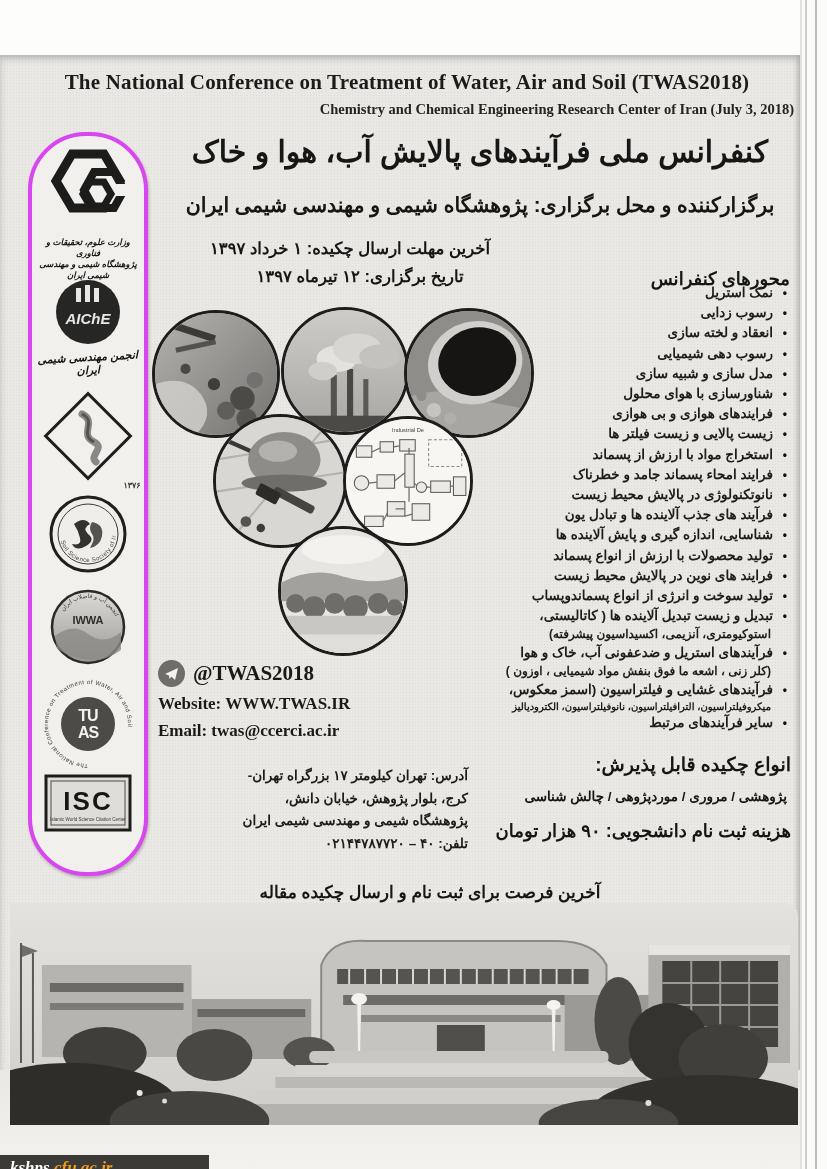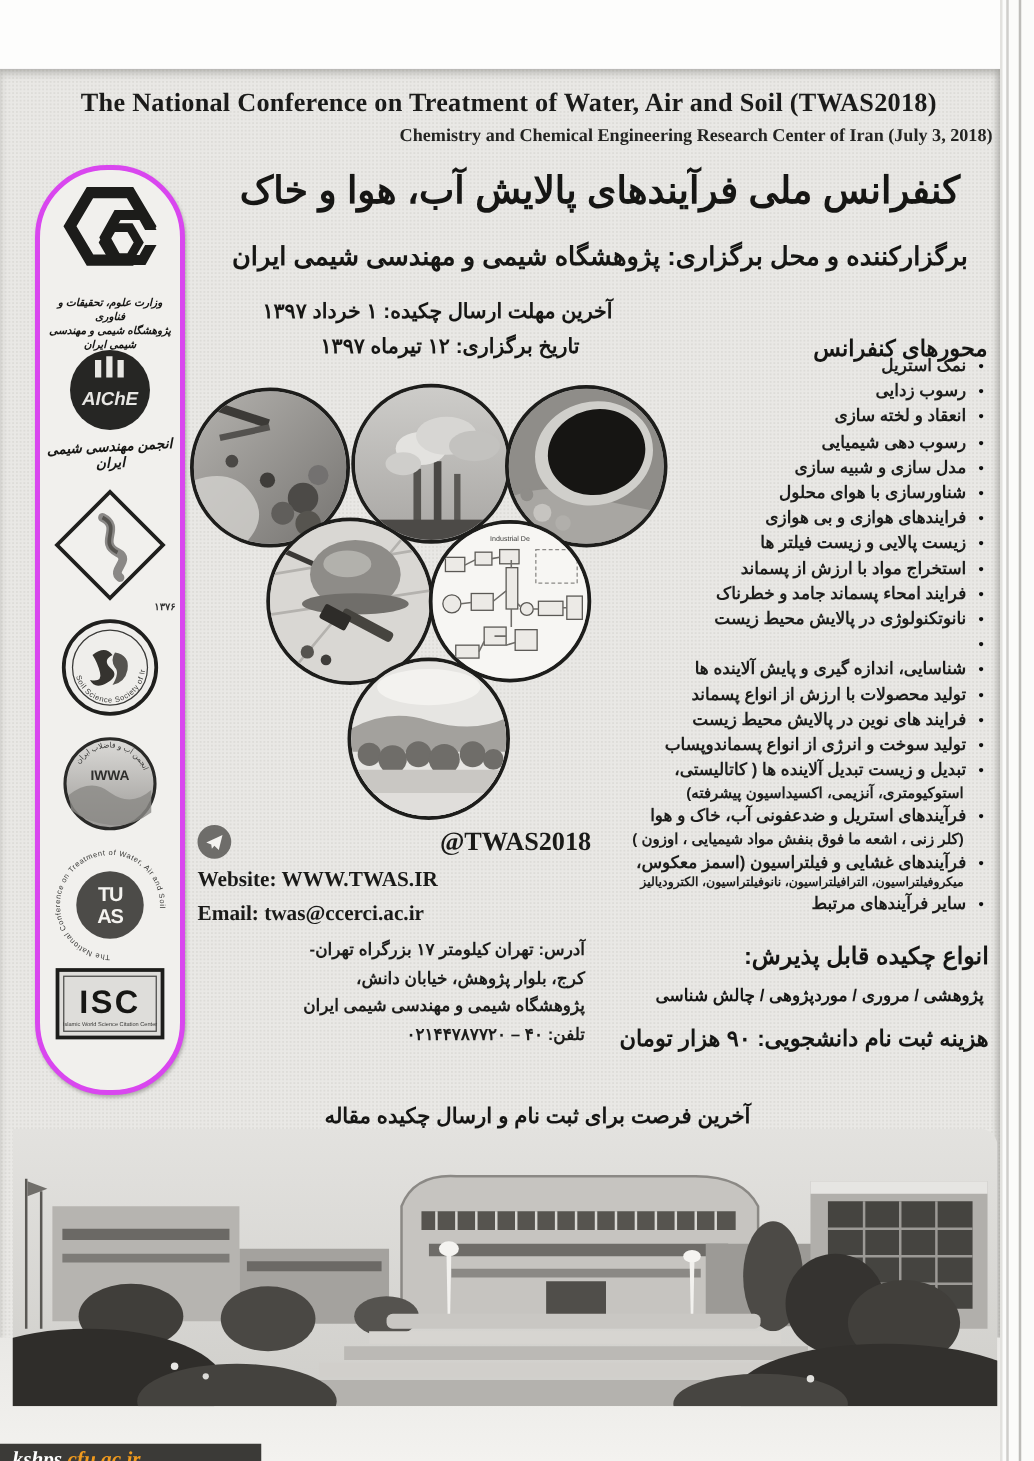--- a/index.html
+++ b/index.html
@@ -51,25 +51,25 @@
   .circ svg{display:block;width:100%;height:100%;}
   .c1{left:152px;top:310px;width:122px;height:122px;z-index:1;}
   .c2{left:281px;top:307px;width:122px;height:122px;z-index:1;}
   .c3{left:404px;top:308px;width:124px;height:124px;z-index:1;}
   .c4{left:213px;top:414px;width:128px;height:128px;z-index:2;}
   .c5{left:343px;top:416px;width:124px;height:124px;z-index:2;}
   .c6{left:278px;top:526px;width:124px;height:124px;z-index:3;}
 
   
   .contact{position:absolute;left:158px;top:660px;width:315px;}
-  .tg-row{display:flex;align-items:center;gap:18px;justify-content:space-between;}
+  .tg-row{display:flex;align-items:center;gap:8px;}
   .tg-icon{width:27px;height:27px;border-radius:50%;background:#6e6d6a;display:flex;align-items:center;justify-content:center;flex:0 0 27px;}
   .tg-text{font-family:"Liberation Serif",serif;font-weight:bold;font-size:21px;color:#1a1a18;}
   .www,.mail{font-family:"Liberation Serif",serif;font-weight:bold;font-size:17px;color:#1a1a18;margin-top:7px;white-space:nowrap;}
-  .addr{margin-top:8px;direction:rtl;text-align:right;width:310px;}
+  .addr{margin-top:24px;direction:rtl;text-align:right;width:310px;}
   .addr .line{font-size:13.5px;font-weight:600;line-height:22.5px;color:#1c1c1a;white-space:nowrap;}
 
   
   .abs-h{position:absolute;right:36px;top:753px;font-size:19px;font-weight:bold;white-space:nowrap;text-align:right;}
   .abs-types{position:absolute;right:40px;top:788px;font-size:13.5px;font-weight:600;white-space:nowrap;}
   .fee{position:absolute;right:36px;top:820px;font-size:18px;font-weight:bold;white-space:nowrap;}
 
   
   .banner{position:absolute;left:150px;top:882px;width:560px;text-align:center;font-size:17px;font-weight:bold;white-space:nowrap;}
   .photo{position:absolute;left:10px;top:903px;width:788px;height:222px;overflow:hidden;border-radius:0 14px 0 0;}
@@ -231,20 +231,21 @@
       <div class="topic-item">
         <span class="dot">•</span>
         <span class="ttx">فرایند امحاء پسماند جامد و خطرناک</span>
       </div>
       <div class="topic-item">
         <span class="dot">•</span>
         <span class="ttx">نانوتکنولوژی در پالایش محیط زیست</span>
       </div>
       <div class="topic-item">
         <span class="dot">•</span>
+        <span class="ttx">فرآیند های جذب آلاینده ها و تبادل یون</span>
       </div>
       <div class="topic-item">
         <span class="dot">•</span>
         <span class="ttx">شناسایی، اندازه گیری و پایش آلاینده ها</span>
       </div>
       <div class="topic-item">
         <span class="dot">•</span>
         <span class="ttx">تولید محصولات با ارزش از انواع پسماند</span>
       </div>
       <div class="topic-item">

